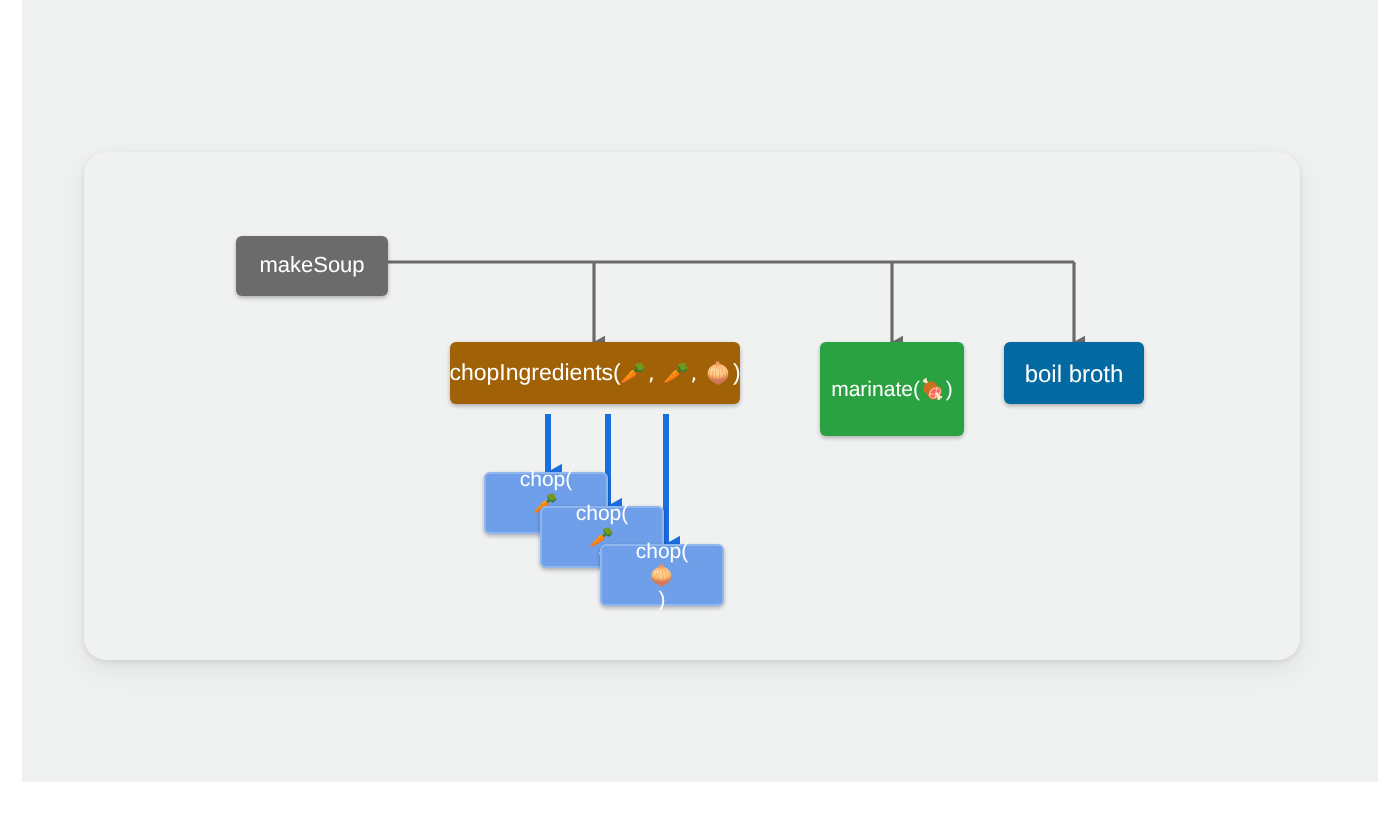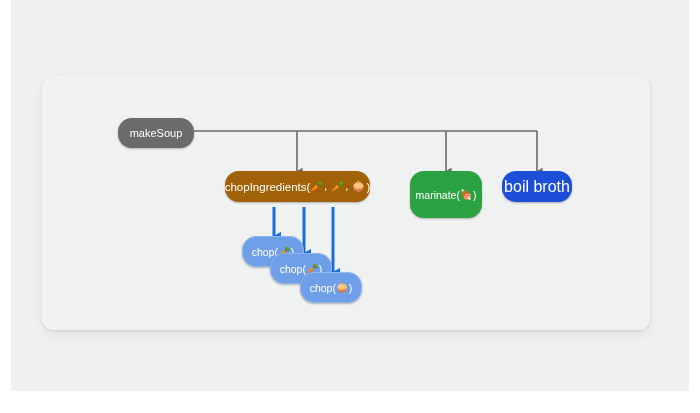--- a/index.html
+++ b/index.html
@@ -60,43 +60,44 @@
     height: 254px;
   }
   .node {
     position: absolute;
     box-sizing: border-box;
     display: flex;
     align-items: center;
     justify-content: center;
     color: #ffffff;
     white-space: nowrap;
-    border-radius: 14px;
+    border-radius: 3px;
     box-shadow: 0 1px 2px rgba(0,0,0,0.28);
   }
   .node-root {
     background: #6b6b6b;
     font-size: 11px;
   }
   .node-blue {
     background: #a16207;
     font-size: 11.5px;
   }
   .node-green {
     background: #2ba242;
     font-size: 10.5px;
   }
   .node-amber {
-    background: #1d4ed8;
-    font-size: 16px;
+    background: #0369a1;
+    font-size: 12px;
   }
   .node-lightblue {
     background: #6f9fe8;
     font-size: 10.5px;
     border: 1px solid #8fb6ef;
+    flex-direction: column;
   }
   .emoji {
     font-family: "DejaVu Sans", sans-serif;
     font-size: 10px;
     letter-spacing: 0.5px;
   }
   .node-blue .emoji { font-size: 10.5px; }
 </style>
 </head>
 <body>

